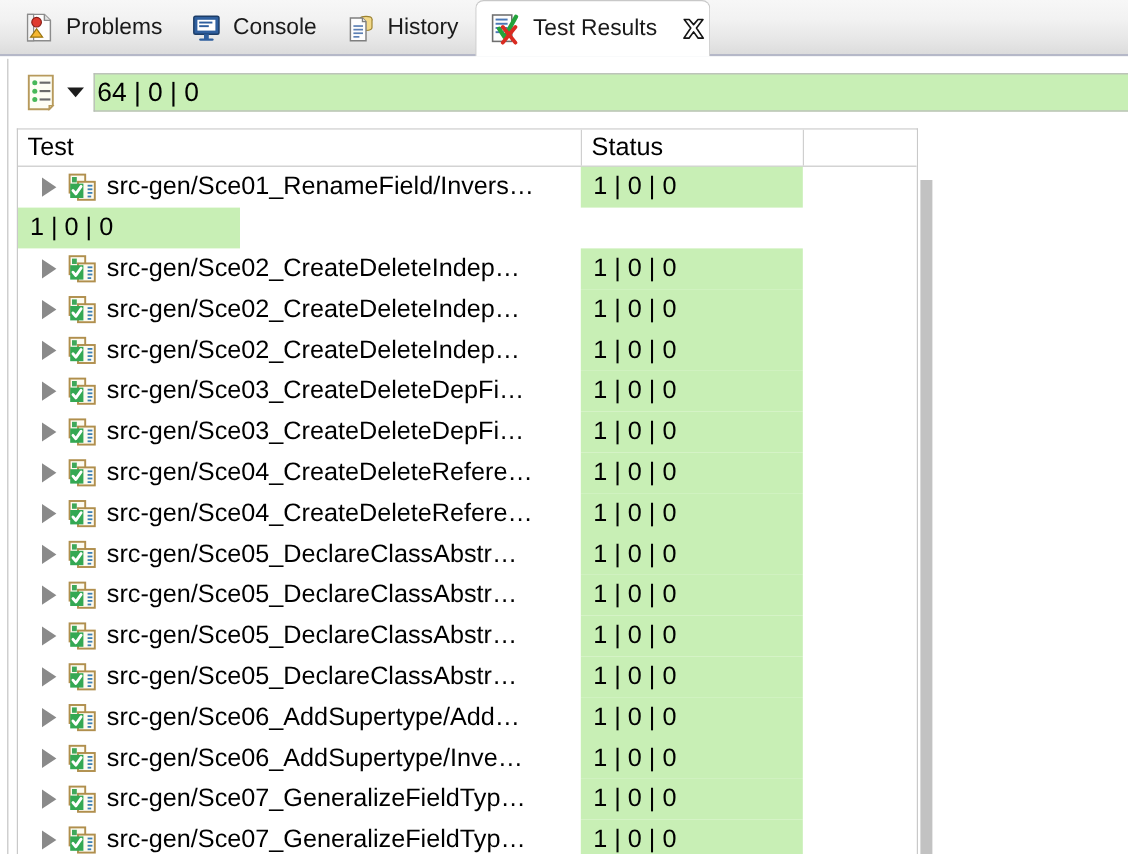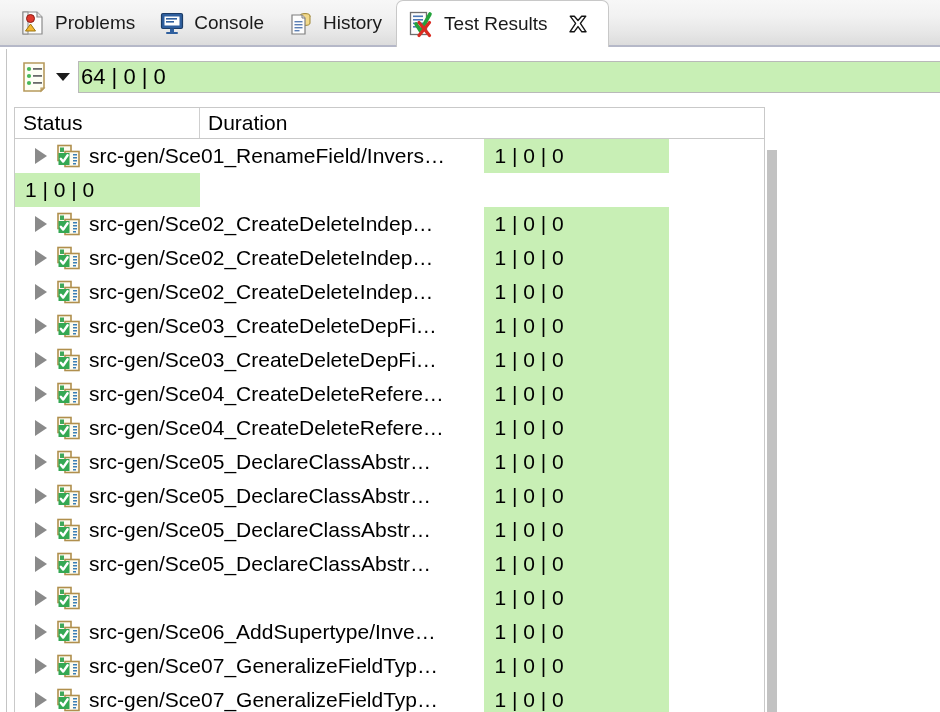--- a/index.html
+++ b/index.html
@@ -41,21 +41,21 @@
   .tab .tab-label { white-space: nowrap; letter-spacing: 0px; }
   .tab.active {
     background: #ffffff;
     border: 1px solid #c8c8c8;
     border-bottom: none;
     border-top-left-radius: 7px;
     border-top-right-radius: 7px;
     margin-bottom: -2px;
     height: 47px;
     z-index: 3;
-    padding-right: 19px;
+    padding-right: 2px;
   }
   .tab-close {
     margin-left: 10px;
     width: 22px;
     height: 22px;
     display: inline-flex;
     align-items: center;
     justify-content: center;
   }
 
@@ -298,26 +298,26 @@
   <div class="summary-bar">
     <span>64 | 0 | 0</span>
   </div>
 </div>
 
 <div class="left-rail"></div>
 
 <div class="table-wrap">
 
   <div class="thead">
+    <div class="th th-test">
+      <span>Test</span>
+    </div>
     <div class="th th-status">
       <span>Status</span>
     </div>
-    <div class="th th-duration">
-      <span>Duration</span>
-    </div>
   </div>
 
   <div class="tbody" id="tbody">
   <div class="row">
     <div class="cell-test">
       <span class="expander"></span>
       <span class="icon">
         <svg width="26" height="24" viewBox="0 0 26 24">
           <rect x="2" y="1.5" width="13" height="15" fill="#fdfbf0" stroke="#b08f4d" stroke-width="1.6"></rect>
           <rect x="4" y="3.5" width="4" height="4.5" fill="#3fa85a"></rect>
@@ -644,20 +644,21 @@
           <rect x="4" y="3.5" width="4" height="4.5" fill="#3fa85a"></rect>
           <rect x="9" y="7.5" width="14" height="15" fill="#fdfbf0" stroke="#b08f4d" stroke-width="1.6"></rect>
           <rect x="17" y="10" width="4" height="1.5" fill="#3b7fb5"></rect>
           <rect x="17" y="13" width="4" height="1.5" fill="#3b7fb5"></rect>
           <rect x="17" y="16" width="4" height="1.5" fill="#3b7fb5"></rect>
           <rect x="17" y="19" width="3" height="1.5" fill="#3b7fb5"></rect>
           <rect x="2.5" y="9" width="11" height="12" fill="#34a853"></rect>
           <path d="M4.8 14.8 L7.2 17.6 L11.6 11.3" fill="none" stroke="#ffffff" stroke-width="2.4" stroke-linecap="round" stroke-linejoin="round"></path>
         </svg>
       </span>
+      <span class="row-label">src-gen/Sce06_AddSupertype/Add…</span>
     </div>
     <div class="cell-status">
       <span>1 | 0 | 0</span>
     </div>
     <div class="cell-duration">
       <span></span>
     </div>
   </div>
 
   <div class="row">

